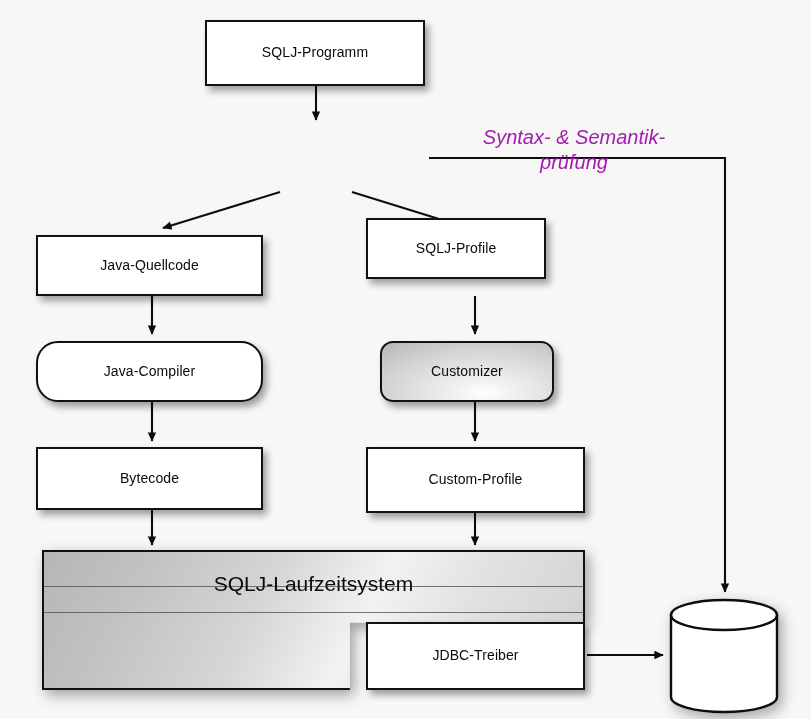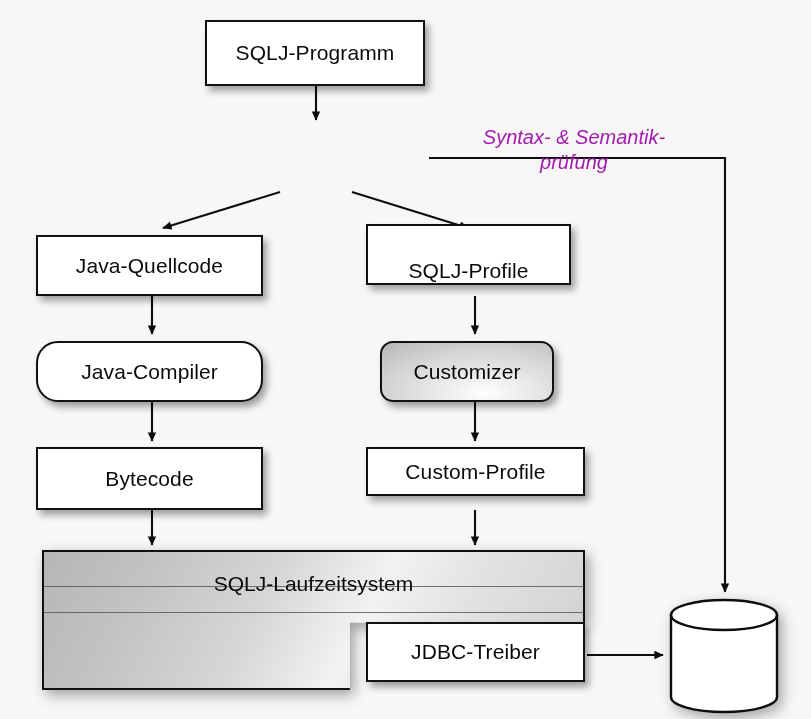--- a/index.html
+++ b/index.html
@@ -30,21 +30,21 @@
   
   .node {
     position: absolute;
     box-sizing: border-box;
     border: 2px solid #111;
     display: flex;
     align-items: center;
     justify-content: center;
     text-align: center;
     color: #0a0a0a;
-    font-size: 21px;
+    font-size: 14px;
     letter-spacing: 0.1px;
     box-shadow: 4px 5px 7px rgba(0,0,0,0.36);
   }
   .node.plain {
     background: #ffffff;
     border-radius: 0;
   }
   .node.rounded {
     border-radius: 22px;
     background: #ffffff;
@@ -154,48 +154,48 @@
 
   <div class="node plain" style="left:205px; top:20px; width:220px; height:66px;">
     <span class="label">SQLJ-Programm</span>
   </div>
 
 
   <div class="node plain" style="left:36px; top:235px; width:227px; height:61px;">
     <span class="label">Java-Quellcode</span>
   </div>
 
-  <div class="node plain" style="left:366px; top:224px; width:205px; height:61px;align-items:flex-end;">
+  <div class="node plain" style="left:366px; top:218px; width:180px; height:61px;">
     <span class="label">SQLJ-Profile</span>
   </div>
 
   <div class="node rounded" style="left:36px; top:341px; width:227px; height:61px;">
     <span class="label">Java-Compiler</span>
   </div>
 
   <div class="node proc" style="left:380px; top:341px; width:174px; height:61px;">
     <span class="label">Customizer</span>
   </div>
 
   <div class="node plain" style="left:36px; top:447px; width:227px; height:63px;">
     <span class="label">Bytecode</span>
   </div>
 
-  <div class="node plain" style="left:366px; top:447px; width:219px; height:49px;">
+  <div class="node plain" style="left:366px; top:447px; width:219px; height:66px;">
     <span class="label">Custom-Profile</span>
   </div>
 
   <div id="runtime">
     <div class="rt-shape"></div>
     <div class="rt-line l1"></div>
     <div class="rt-line l2"></div>
     <div class="rt-label">SQLJ-Laufzeitsystem</div>
   </div>
 
-  <div class="node plain" style="left:366px; top:622px; width:219px; height:60px;">
+  <div class="node plain" style="left:366px; top:622px; width:219px; height:68px;">
     <span class="label">JDBC-Treiber</span>
   </div>
 
   <div id="database">
     <svg width="112" height="116" viewBox="0 0 112 116">
       <path d="M3,17 L3,99 A53,15 0 0 0 109,99 L109,17 Z" fill="#ffffff" stroke="#0d0d0d" stroke-width="2.4"></path>
       <ellipse cx="56" cy="17" rx="53" ry="15" fill="#ffffff" stroke="#0d0d0d" stroke-width="2.4"></ellipse>
     </svg>
   </div>
 

